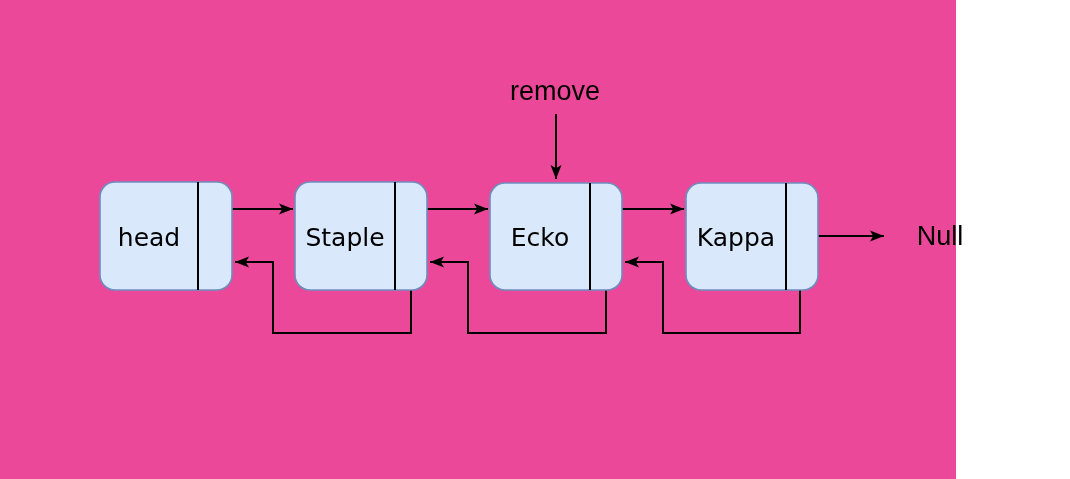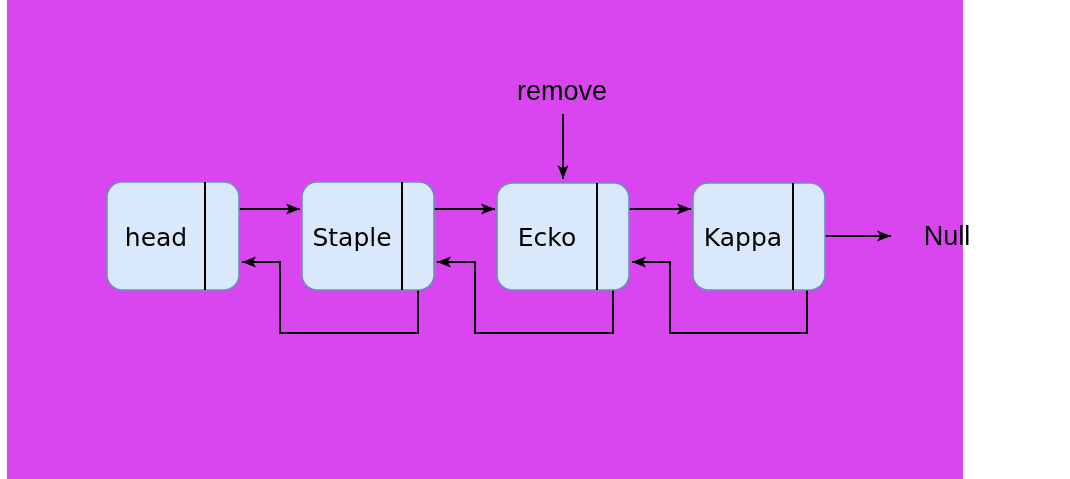--- a/index.html
+++ b/index.html
@@ -7,22 +7,21 @@
     width: 1070px;
     height: 479px;
     background: #ffffff;
     overflow: hidden;
     font-family: "Liberation Sans", sans-serif;
   }
   .canvas {
     position: relative;
     width: 956px;
     height: 479px;
-    background: #d946ef;
-    margin-left: 7px;
+    background: #ec4899;
   }
   svg { display: block; }
   .node-box {
     fill: #dae8fc;
     stroke: #6c8ebf;
     stroke-width: 1.6px;
   }
   .divider {
     stroke: #000000;
     stroke-width: 2px;

